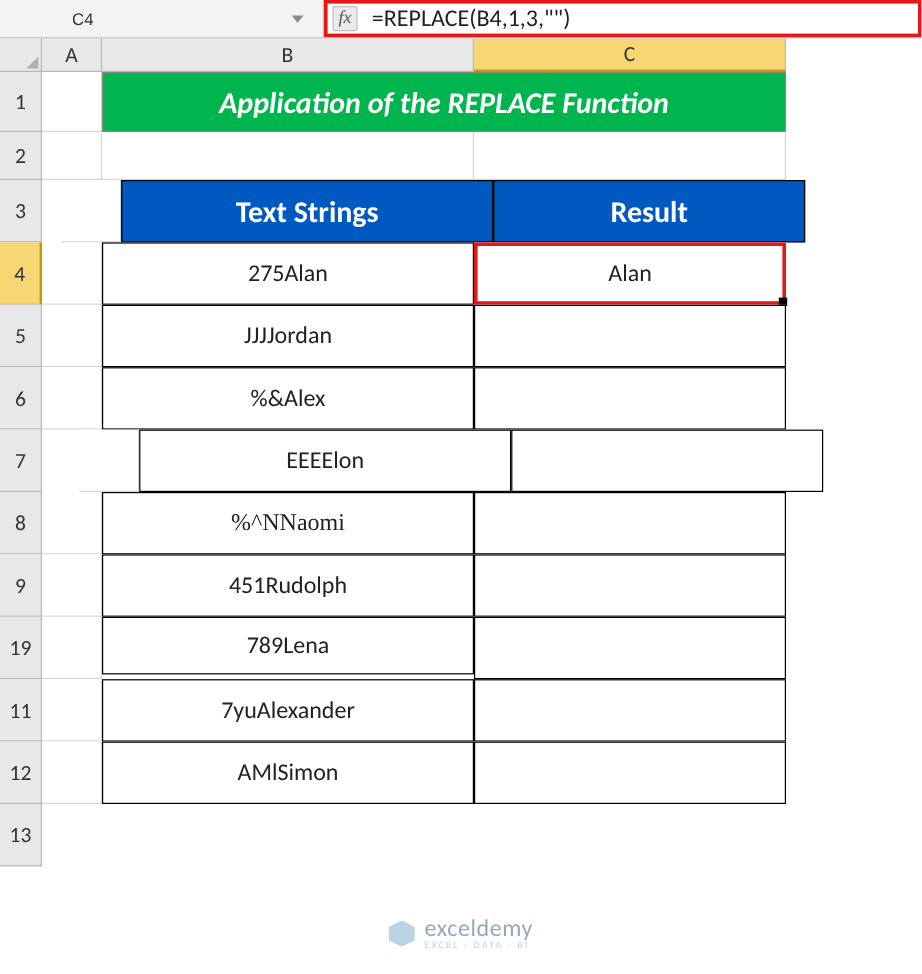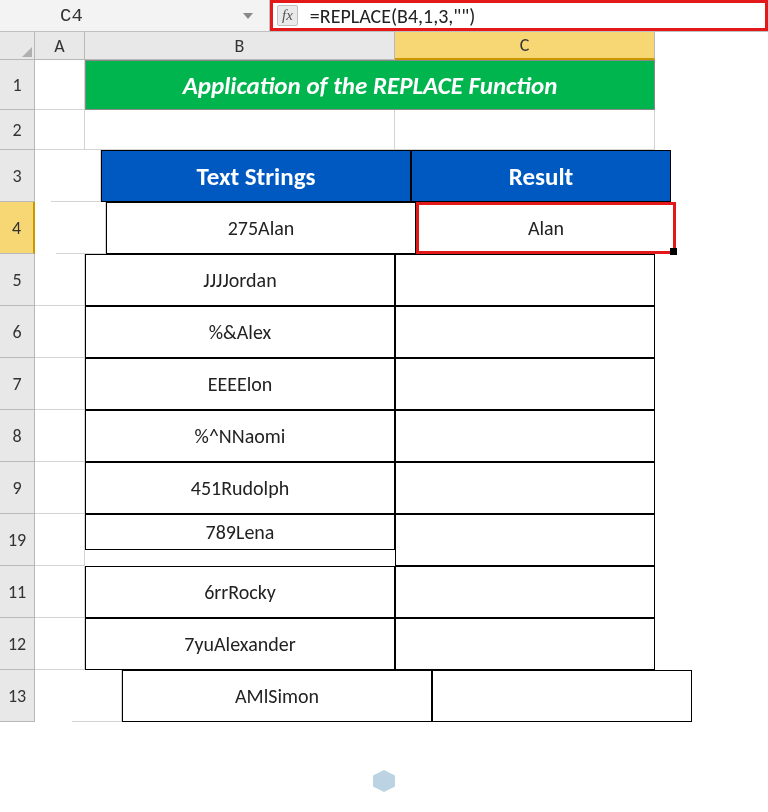--- a/index.html
+++ b/index.html
@@ -22,23 +22,23 @@
     .name-box-wrap {
       display: flex;
       align-items: center;
       height: 100%;
       border-right: 1px solid #c0c0c0;
       padding-right: 8px;
       padding-left: 60px;
       width: 270px;
     }
     .name-box {
-      font-size: 19px;
+      font-size: 14px;
       color: #333;
-      font-family: Liberation Mono, monospace;
+      font-family: Liberation Sans, sans-serif;
     }
     .dropdown-icon {
       margin-left: auto;
       margin-right: 8px;
       width: 0; height: 0;
       border-left: 5px solid transparent;
       border-right: 5px solid transparent;
       border-top: 6px solid #888;
     }
     .fx-section {
@@ -255,70 +255,69 @@
           <div class="row-div" style="height: 40px;">
             <div class="cell" style="width: 50px; height: 40px;"></div>
             <div class="cell" style="width: 310px; height: 40px;"></div>
             <div class="cell" style="width: 260px; height: 40px;"></div>
           </div>
           <div class="row-div" style="height: 52px; padding-left: 16px;">
             <div class="cell" style="width: 50px; height: 52px;"></div>
             <div class="cell header-cell" style="width: 310px; height: 52px;">Text Strings</div>
             <div class="cell header-cell" style="width: 260px; height: 52px;">Result</div>
           </div>
-          <div class="row-div" style="height: 52px; padding-left: 21px;">
+          <div class="row-div" style="height: 52px;">
             <div class="cell" style="width: 50px; height: 52px;"></div>
             <div class="cell data-cell" style="width: 310px; height: 52px;">275Alan</div>
             <div class="cell data-cell result-highlight" style="width: 260px; height: 52px; text-align: right;">Alan<div class="fill-handle"></div></div>
           </div>
           <div class="row-div" style="height: 52px;">
             <div class="cell" style="width: 50px; height: 52px;"></div>
             <div class="cell data-cell" style="width: 310px; height: 52px;">JJJJordan</div>
             <div class="cell data-cell" style="width: 260px; height: 52px;"></div>
           </div>
           <div class="row-div" style="height: 52px;">
             <div class="cell" style="width: 50px; height: 52px;"></div>
             <div class="cell data-cell" style="width: 310px; height: 52px;">%&amp;Alex</div>
             <div class="cell data-cell" style="width: 260px; height: 52px;"></div>
           </div>
-          <div class="row-div" style="height: 52px;">
+          <div class="row-div" style="height: 52px; padding-left: 31px;">
             <div class="cell" style="width: 50px; height: 52px;"></div>
             <div class="cell data-cell" style="width: 310px; height: 52px;">EEEElon</div>
             <div class="cell data-cell" style="width: 260px; height: 52px;"></div>
           </div>
-          <div class="row-div" style="height: 52px;">
+          <div class="row-div" style="height: 52px; font-family: Liberation Serif, serif;">
             <div class="cell" style="width: 50px; height: 52px;"></div>
             <div class="cell data-cell" style="width: 310px; height: 52px;">%^NNaomi</div>
             <div class="cell data-cell" style="width: 260px; height: 52px;"></div>
           </div>
           <div class="row-div" style="height: 52px; border-radius: 10px;">
             <div class="cell" style="width: 50px; height: 52px;"></div>
             <div class="cell data-cell" style="width: 310px; height: 52px;">451Rudolph</div>
             <div class="cell data-cell" style="width: 260px; height: 52px;"></div>
           </div>
           <div class="row-div" style="height: 52px;">
             <div class="cell" style="width: 50px; height: 52px;"></div>
-            <div class="cell data-cell" style="width: 310px; height: 36px;">789Lena</div>
-            <div class="cell data-cell" style="width: 260px; height: 52px;"></div>
-          </div>
-          <div class="row-div" style="height: 52px;">
-            <div class="cell" style="width: 50px; height: 52px;"></div>
-            <div class="cell data-cell" style="width: 310px; height: 52px;">6rrRocky</div>
+            <div class="cell data-cell" style="width: 310px; height: 48px;">789Lena</div>
             <div class="cell data-cell" style="width: 260px; height: 52px;"></div>
           </div>
           <div class="row-div" style="height: 52px;">
             <div class="cell" style="width: 50px; height: 52px;"></div>
             <div class="cell data-cell" style="width: 310px; height: 52px;">7yuAlexander</div>
             <div class="cell data-cell" style="width: 260px; height: 52px;"></div>
           </div>
-          <div class="row-div" style="height: 52px; padding-left: 37px;">
+          <div class="row-div" style="height: 52px;">
             <div class="cell" style="width: 50px; height: 52px;"></div>
             <div class="cell data-cell" style="width: 310px; height: 52px;">AMlSimon</div>
             <div class="cell data-cell" style="width: 260px; height: 52px;"></div>
           </div>
         </div>
     </div>
   </div>
 </div>
 
 <div class="watermark">
   <div class="wm-logo"></div>
+  <div class="wm-text">
+    <span class="wm-main">exceldemy</span>
+    <span class="wm-sub">EXCEL · DATA · BI</span>
+  </div>
 </div>
 
 </body></html>

